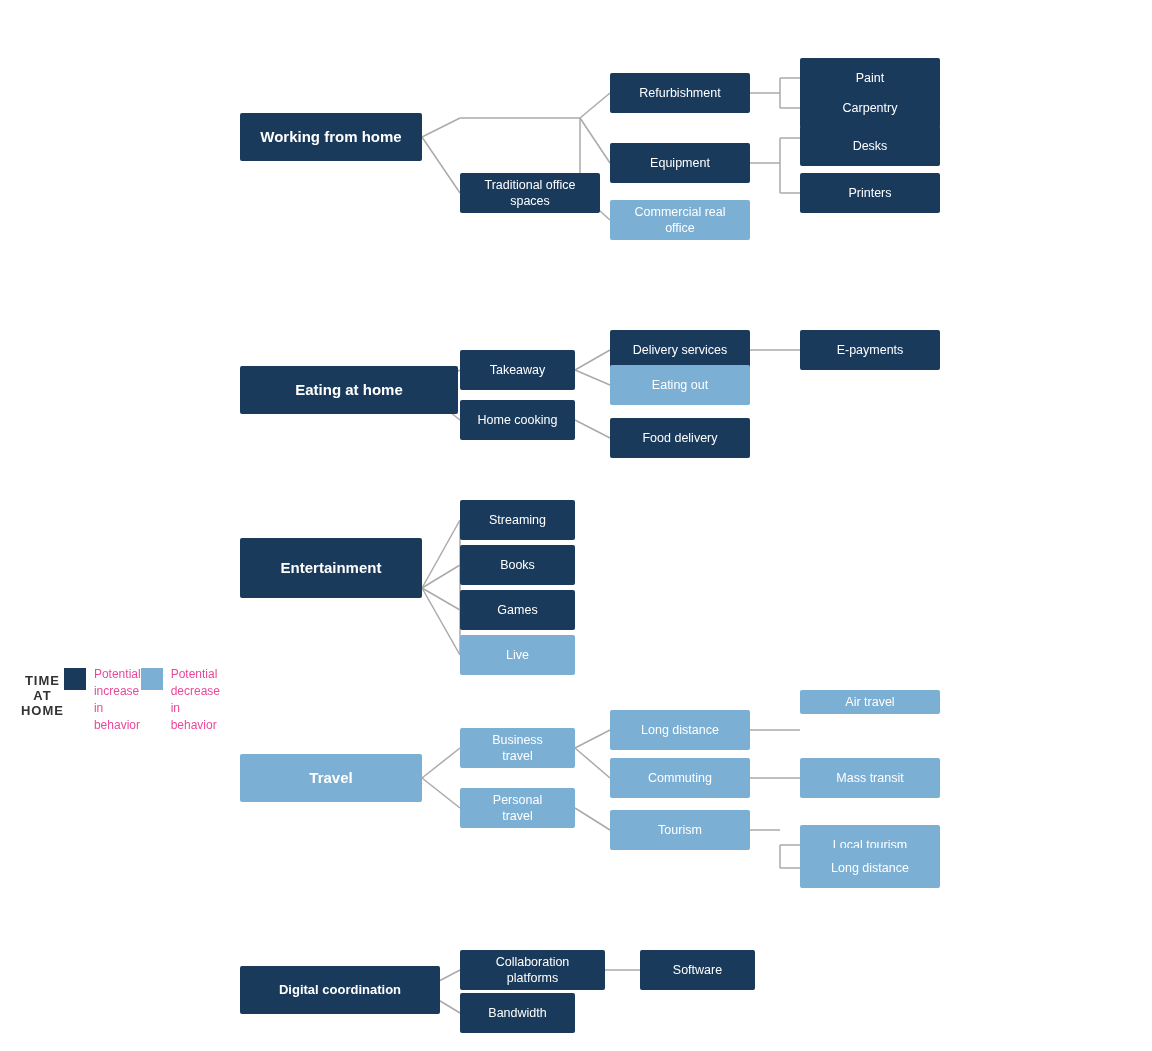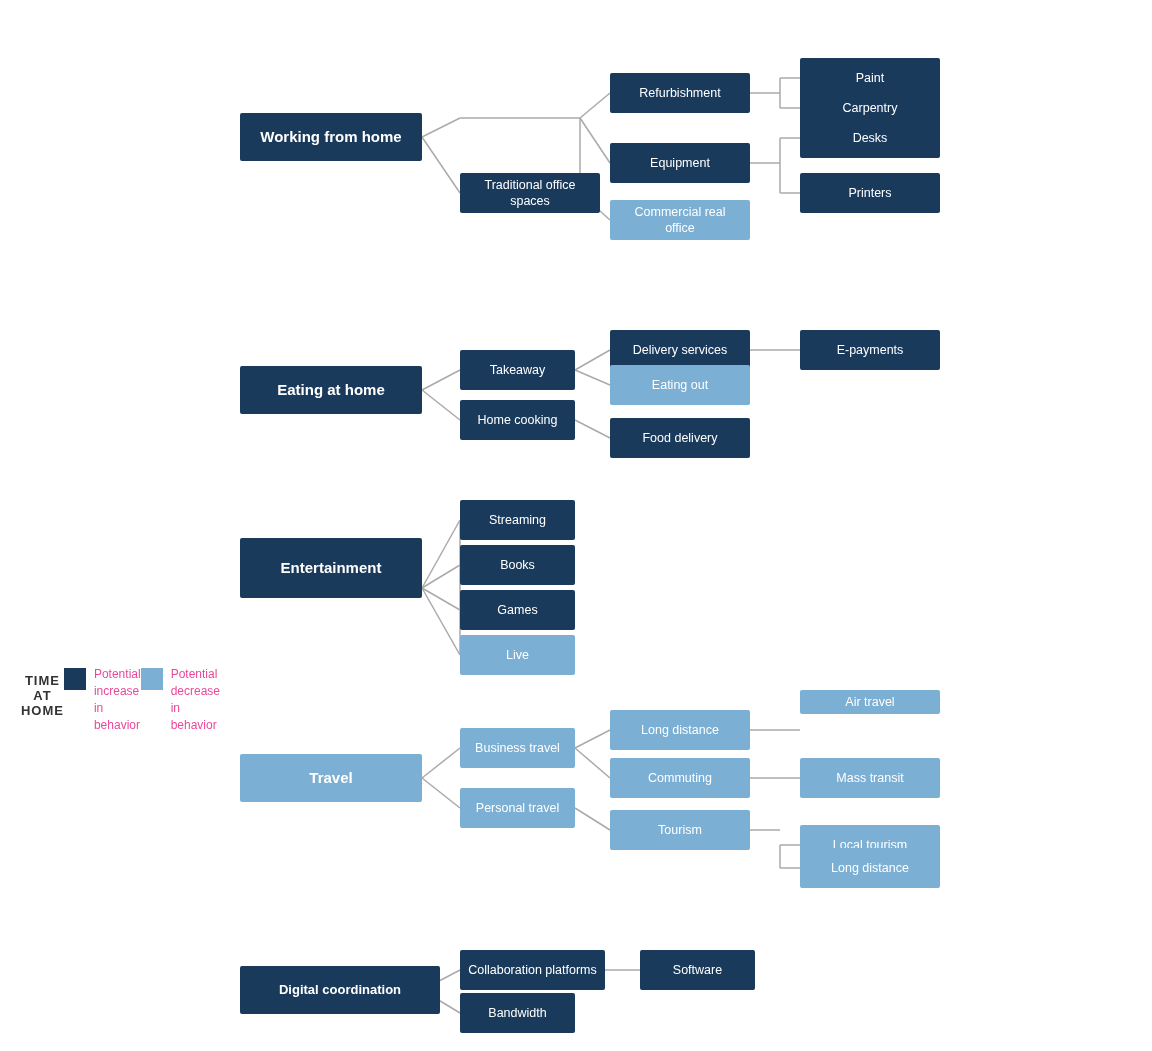--- a/index.html
+++ b/index.html
@@ -91,21 +91,21 @@
     }
 
     .abs-node {
       position: absolute;
       display: flex;
       align-items: center;
       justify-content: center;
       text-align: center;
       color: #fff;
       font-size: 12.5px;
-      padding: 0 8px;
+      padding: 0 16px;
       border-radius: 2px;
       white-space: normal;
       line-height: 1.3;
     }
 
     .abs-node.dark { background: #1a3a5c; }
     .abs-node.light { background: #7bafd4; }
 
     .abs-node.root {
       font-size: 15px;
@@ -217,24 +217,24 @@
       <div class="abs-node dark root" style="left:0; top:83px; width:182px; height:48px;">Working from home</div>
 
       <div class="abs-node dark" style="left:220px; top:143px; width:140px; height:40px;">Traditional office spaces</div>
 
       <div class="abs-node dark" style="left:370px; top:43px; width:140px; height:40px;">Refurbishment</div>
       <div class="abs-node dark" style="left:370px; top:113px; width:140px; height:40px;">Equipment</div>
       <div class="abs-node light" style="left:370px; top:170px; width:140px; height:40px;">Commercial real office</div>
 
       <div class="abs-node dark" style="left:560px; top:28px; width:140px; height:40px;">Paint</div>
       <div class="abs-node dark" style="left:560px; top:58px; width:140px; height:40px;">Carpentry</div>
-      <div class="abs-node dark" style="left:560px; top:88px; width:140px; height:40px;">Desks</div>
+      <div class="abs-node dark" style="left:560px; top:96px; width:140px; height:40px;">Desks</div>
       <div class="abs-node dark" style="left:560px; top:143px; width:140px; height:40px;">Printers</div>
 
-      <div class="abs-node dark root" style="left:0; top:336px; width:182px; height:48px;">Eating at home</div>
+      <div class="abs-node dark root" style="left:0; top:336px; width:218px; height:48px;">Eating at home</div>
 
       <div class="abs-node dark" style="left:220px; top:320px; width:115px; height:40px;">Takeaway</div>
       <div class="abs-node dark" style="left:220px; top:370px; width:115px; height:40px;">Home cooking</div>
 
       <div class="abs-node dark" style="left:370px; top:300px; width:140px; height:40px;">Delivery services</div>
       <div class="abs-node light" style="left:370px; top:335px; width:140px; height:40px;">Eating out</div>
       <div class="abs-node dark" style="left:370px; top:388px; width:140px; height:40px;">Food delivery</div>
 
       <div class="abs-node dark" style="left:560px; top:300px; width:140px; height:40px;">E-payments</div>
 

